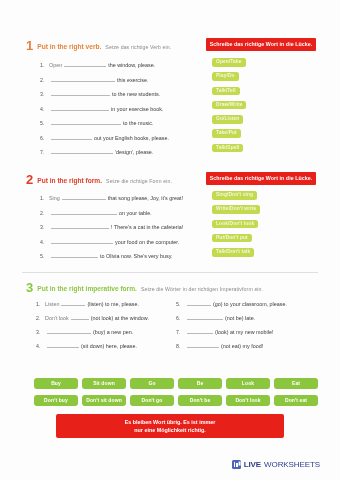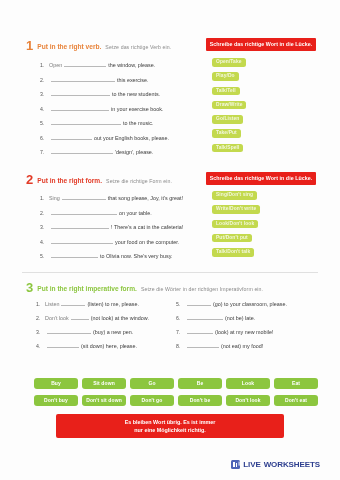--- a/index.html
+++ b/index.html
@@ -201,21 +201,21 @@
   }
   .logo-mark::after {
     content: "";
     position: absolute;
     left: 4.4px; top: 3.4px;
     width: 1.6px; height: 3.6px;
     background: #ffffff;
     box-shadow: 2.6px -1.4px 0 0 #ffffff;
   }
   .logo-live { color: #2e3f8f; font-size: 8px; font-weight: bold; letter-spacing: -.1px; }
-  .logo-sheets { color: #2e3f8f; font-size: 8px; font-weight: bold; letter-spacing: -.1px; }
+  .logo-sheets { color: #2e3f8f; font-size: 8px; font-weight: normal; letter-spacing: -.1px; }
 </style>
 </head>
 <body>
 
 <div class="page">
 
   <div class="ex-head" style="position:absolute; left:0; top:38px;">
     <span class="ex-num c1">1</span>
     <span class="ex-title c1">Put in the right verb.</span>
     <span class="ex-sub">Setze das richtige Verb ein.</span>

